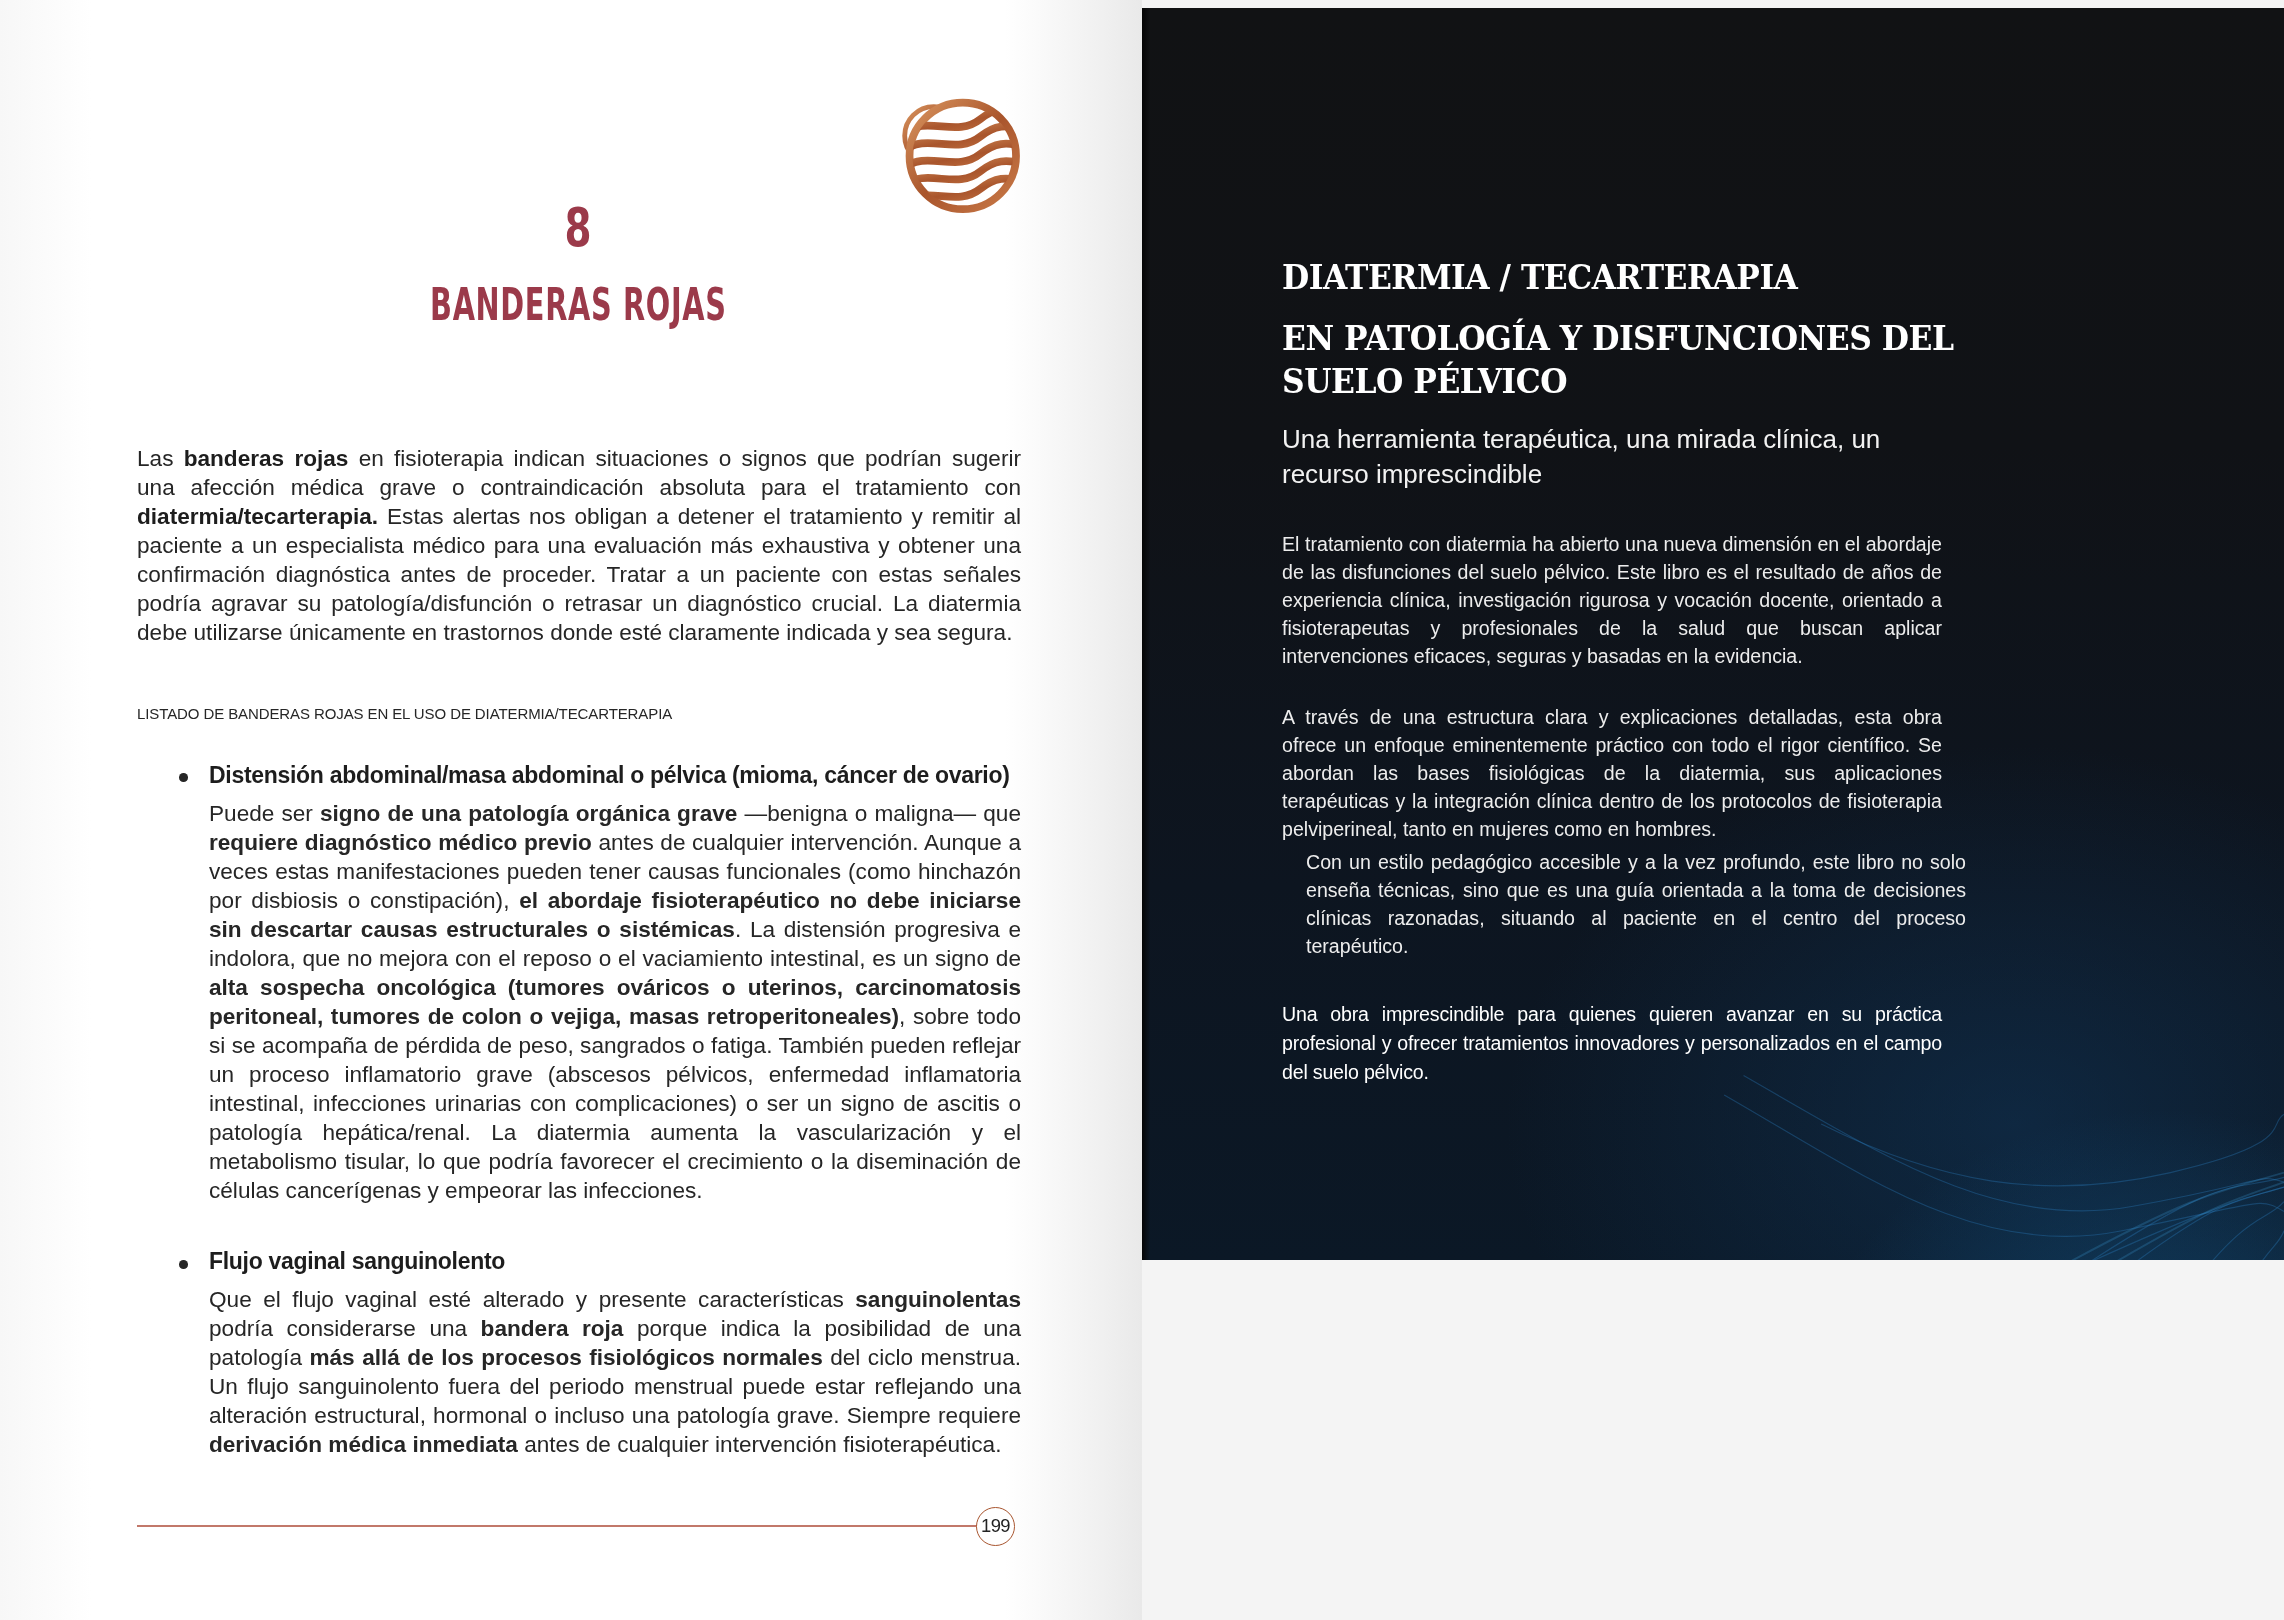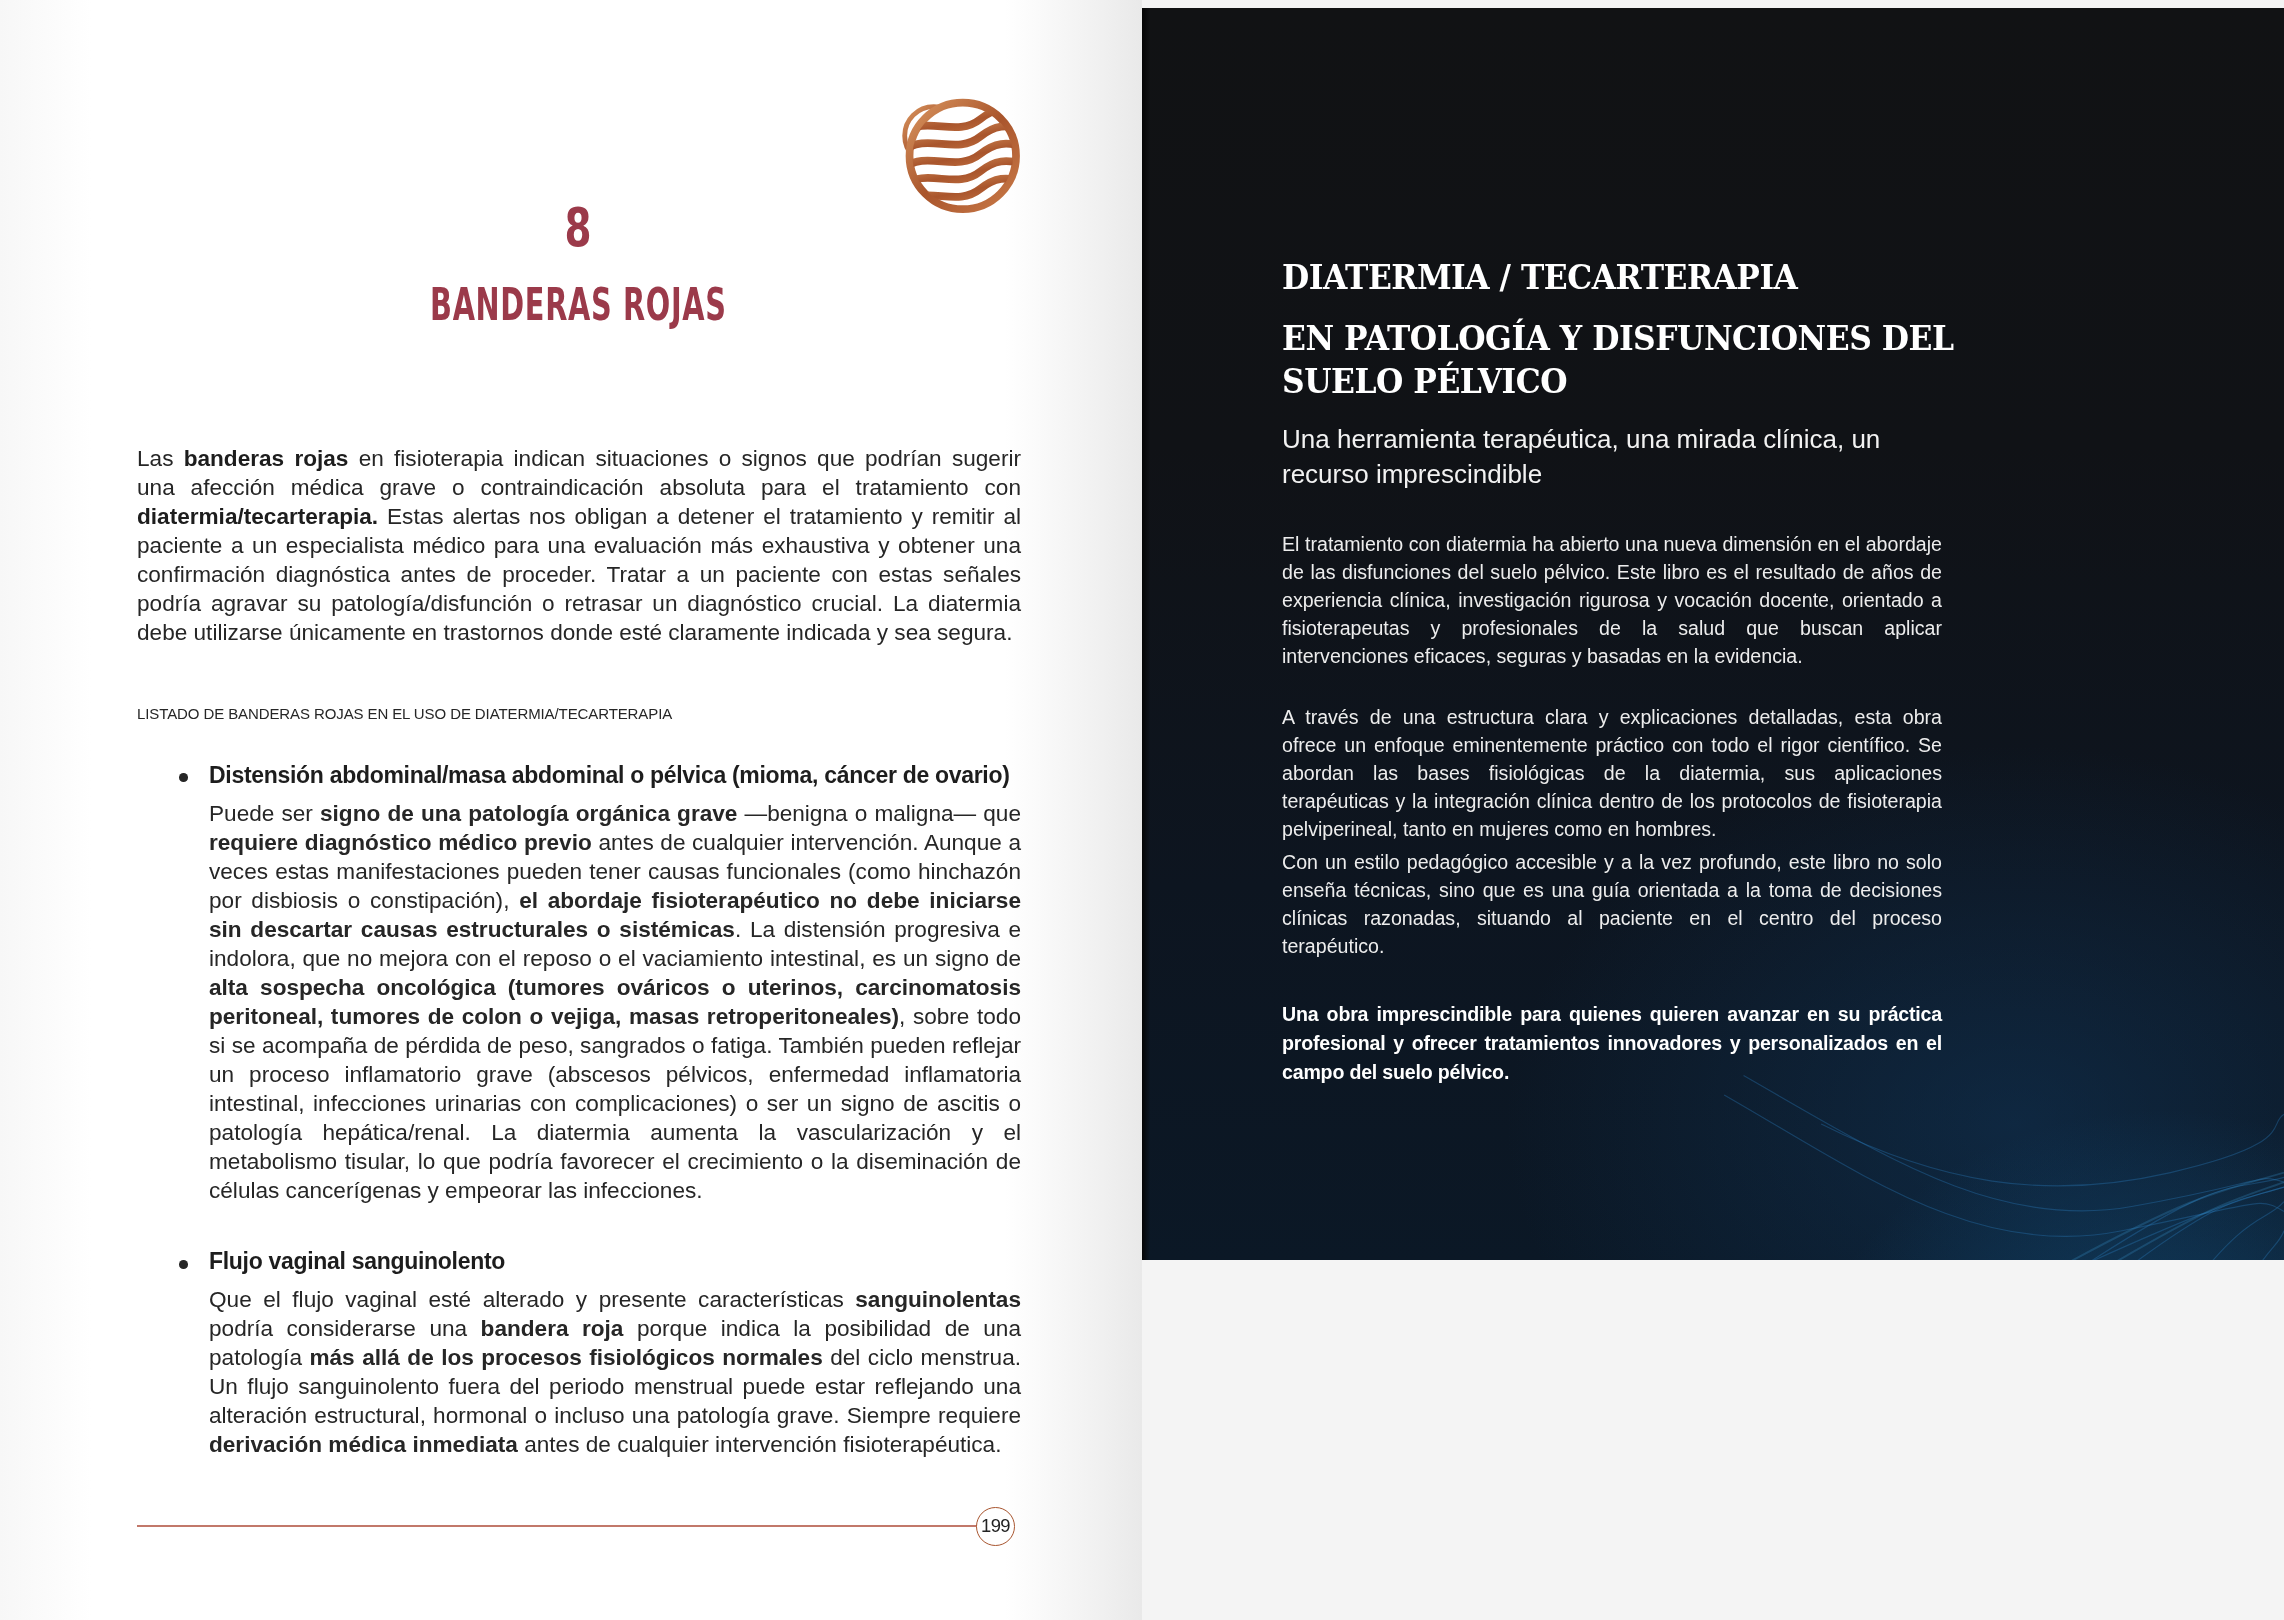--- a/index.html
+++ b/index.html
@@ -82,24 +82,24 @@
   .cover-tagline {
     position: absolute; left: 140px; top: 414px; width: 679px;
     font-size: 26px; line-height: 35px; color: #f2f2f2;
   }
   .cover-para {
     position: absolute; left: 140px; width: 660px;
     font-size: 19.6px; line-height: 28px; color: #ededed; text-align: justify;
   }
   .cover-para.p1 { top: 522px; }
   .cover-para.p2 { top: 695px; }
-  .cover-para.p3 { top: 840px; }
+  .cover-para.p3 { top: 840px; margin-left: 24px; }
   .cover-closing {
     position: absolute; left: 140px; top: 992px; width: 660px;
-    font-size: 19.6px; line-height: 29px; color: #ffffff; font-weight: bold; text-align: justify;
+    font-size: 19.6px; line-height: 29px; color: #ffffff; font-weight: normal; text-align: justify;
     letter-spacing: -0.2px;
   }
   .barcode {
     position: absolute; left: 153px; top: 1394px; width: 308px; height: 138px;
     background: #ffffff;
   }
   .barcode svg { position: absolute; left: 0; top: 0; }
   .barcode-digits {
     position: absolute; left: 0; top: 101px; width: 308px; height: 35px;
     font-family: "Liberation Sans", sans-serif; font-size: 27px; color: #333;

